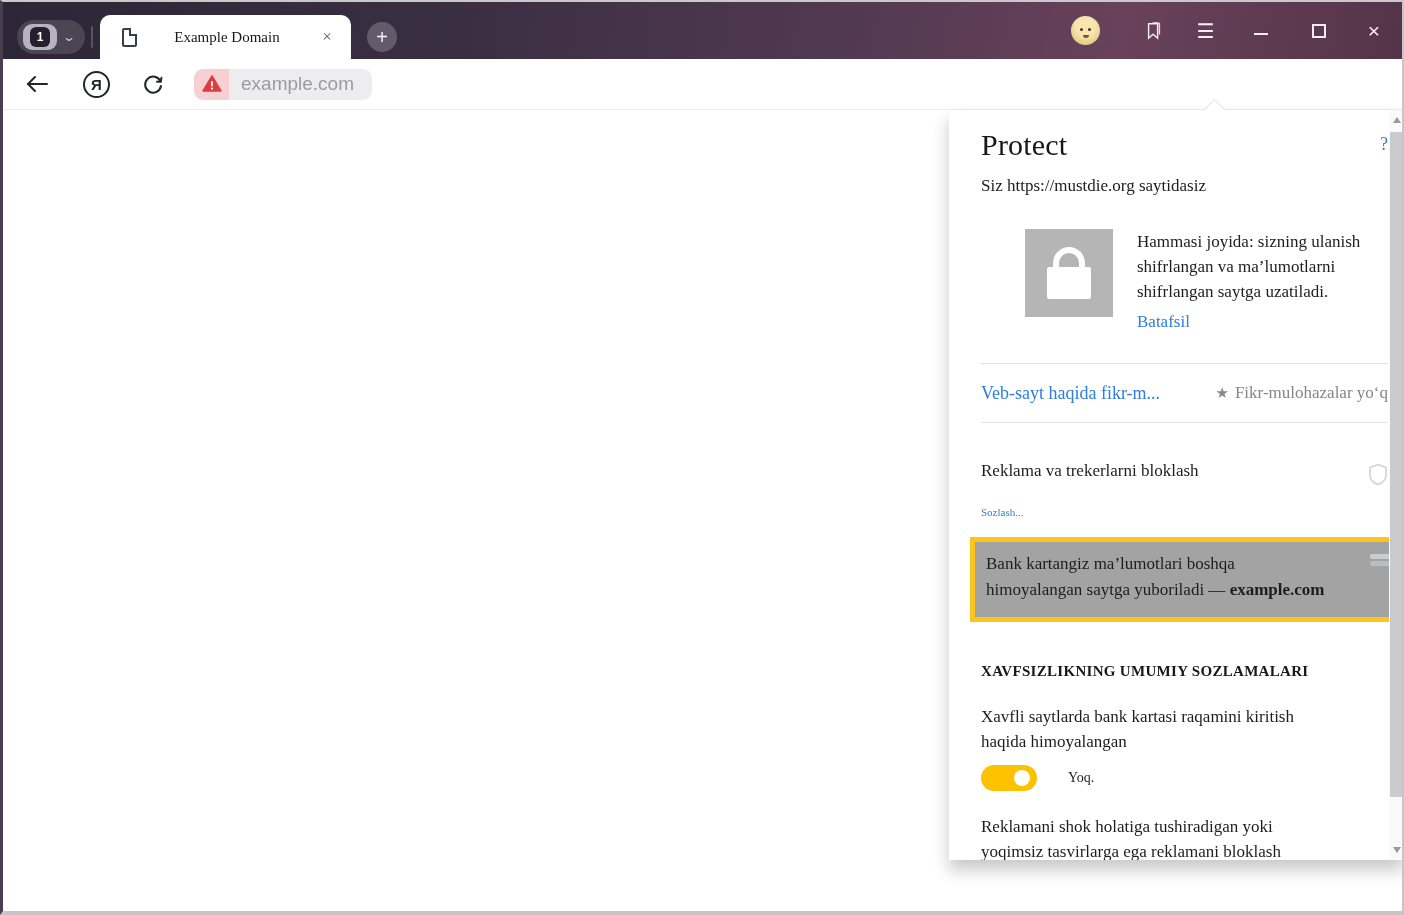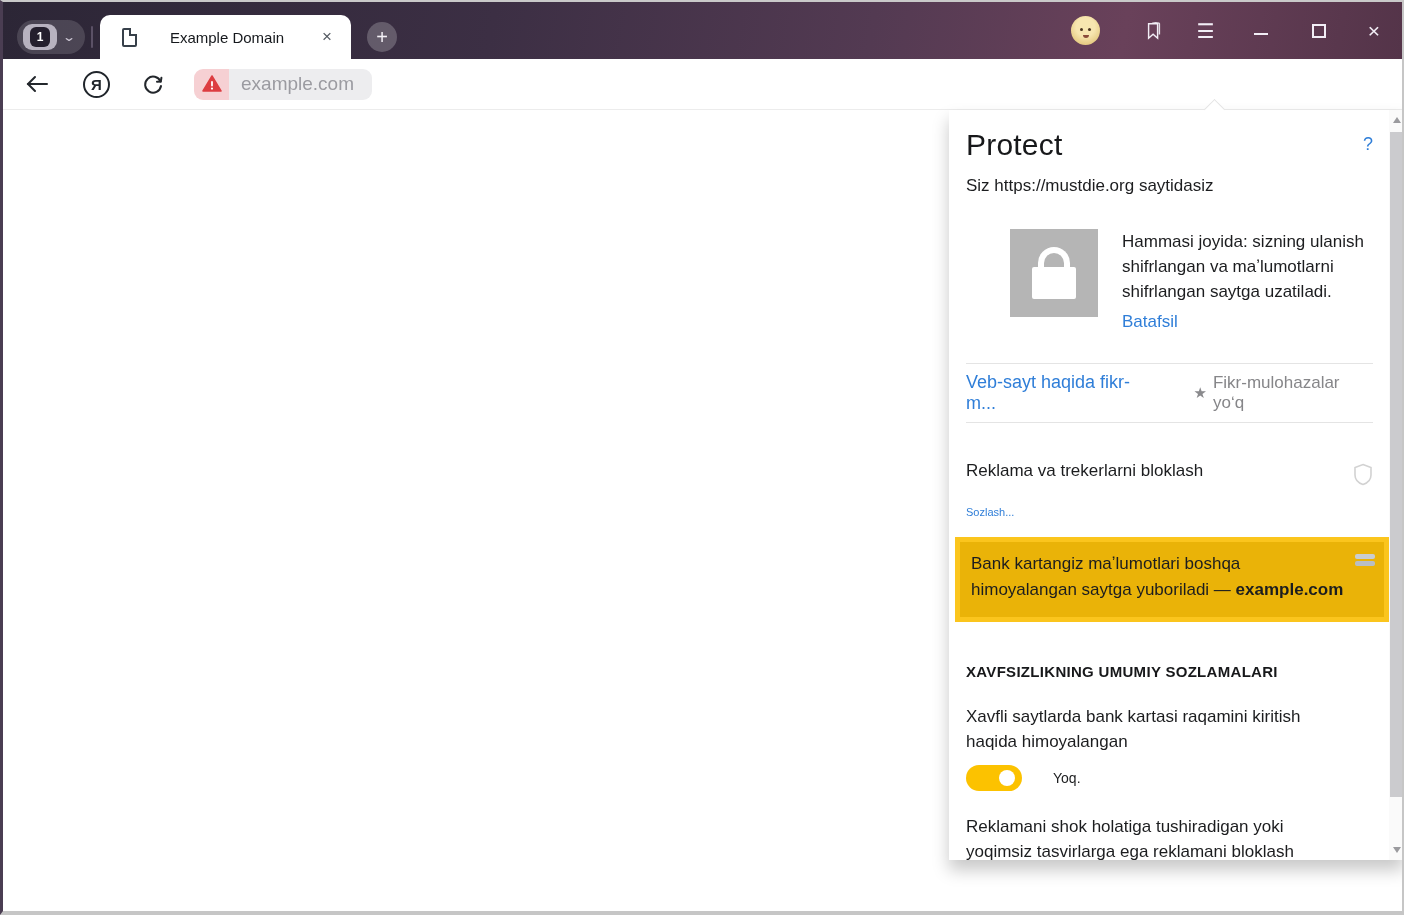--- a/index.html
+++ b/index.html
@@ -16,21 +16,21 @@
     background:linear-gradient(100deg,#2c2636 0%,#3c2f44 35%,#533a52 62%,#69415a 80%,#543449 100%);
     display:flex; align-items:flex-end; }
   .tabgroup { position:absolute; left:14px; top:18px; height:34px; width:68px;
     background:rgba(255,255,255,0.14); border-radius:17px; display:flex; align-items:center; padding:0 6px; cursor:pointer; }
   .tabgroup-num { width:34px; height:26px; background:#b7b2bf; border-radius:9px; display:flex; align-items:center; justify-content:center; }
   .tabgroup-shape { width:20px; height:20px; background:#241f2d; border-radius:6px; color:#fff; font-size:12px; font-weight:bold; display:flex; align-items:center; justify-content:center; }
   .tabgroup-chevron { margin-left:7px; color:#cfc9d6; font-size:12px; transform:scaleX(1.4); }
   .tabstrip-divider { position:absolute; left:88px; top:24px; width:2px; height:22px; background:#5b5166; border-radius:1px; }
 
   .tab { position:absolute; left:97px; top:13px; width:251px; height:44px; background:#ffffff;
-    border-radius:10px 10px 0 0; display:flex; align-items:center; padding:4px 14px; }
+    border-radius:10px 10px 0 0; display:flex; align-items:center; padding:4px 14px;font-family:Liberation Serif, serif; }
   .tab-doc { width:15px; height:19px; border:2px solid #37404a; border-radius:2px; position:relative; margin-left:8px; background:#fff; }
   .tab-doc::after { content:""; position:absolute; right:-2px; top:-2px; width:6px; height:6px; background:#fff; border-left:2px solid #37404a; border-bottom:2px solid #37404a; }
   .tab-title { flex:1; text-align:center; font-size:15px; color:#15181c; white-space:nowrap; overflow:hidden; }
   .tab-close { color:#555b63; font-size:17px; width:20px; text-align:center; cursor:pointer; }
   .newtab { position:absolute; left:364px; top:20px; width:30px; height:30px; border-radius:50%;
     background:rgba(255,255,255,0.22); color:#f4f1f7; font-size:20px; font-weight:300;
     display:flex; align-items:center; justify-content:center; cursor:pointer; }
 
   .titlebar-right { position:absolute; right:8px; top:0; height:57px; display:flex; align-items:center; gap:0; }
   .avatar { width:29px; height:29px; border-radius:50%; background:radial-gradient(circle at 50% 38%,#f7e6b0 0 40%,#e8cf8a 70%,#d9ba6d); position:relative; margin-right:28px; cursor:pointer; }
@@ -67,21 +67,21 @@
   .download-ic { cursor:pointer; margin-right:12px; display:flex; }
 
   
   .page { position:absolute; left:0; top:108px; right:0; bottom:0; background:#fff; }
 
   
   .caret { position:absolute; left:1204px; top:100px; width:15px; height:15px; background:#fff;
     transform:rotate(45deg); border-left:1px solid #e3e3e3; border-top:1px solid #e3e3e3; z-index:6; }
   .panel { position:absolute; left:946px; top:108px; width:455px; height:750px; background:#fff; z-index:5;
     overflow:hidden; box-shadow:0 10px 16px rgba(0,0,0,0.22); }
-  .panel-content { position:absolute; left:0; top:0; width:440px; padding:0 16px 0 17px; }
+  .panel-content { position:absolute; left:15px; top:0; width:440px; padding:0 16px 0 17px;font-family:Liberation Serif, serif; }
 
   .p-header { margin-top:18px; display:flex; align-items:flex-start; justify-content:space-between; }
   .p-title { font-size:30px; color:#17181a; font-weight:400; letter-spacing:0.2px; }
   .p-help { color:#2f7ed8; font-size:18px; margin-top:6px; cursor:pointer; }
   .p-site { margin-top:14px; font-size:17px; color:#1c1d1f; }
 
   .lock-row { margin-top:33px; display:flex;padding-left:44px; }
   .lock-tile { width:88px; height:88px; background:#b5b5b5; flex:none; position:relative; }
   .lock-shackle { position:absolute; left:28px; top:18px; width:32px; height:26px; border:6px solid #fff; border-bottom:none; border-radius:16px 16px 0 0; }
   .lock-body { position:absolute; left:22px; top:38px; width:44px; height:32px; background:#fff; border-radius:2px; }
@@ -93,21 +93,21 @@
   .feedback-row { height:59px; display:flex; align-items:center; justify-content:space-between; border-bottom:1px solid #e4e4e4;gap:36px; }
   .feedback-link { font-size:18px; }
   .feedback-status { display:flex; align-items:center; color:#868689; font-size:17px; }
   .star { color:#8a8a8d; font-size:15px; margin-right:6px; }
 
   .adblock-row { margin-top:38px; display:flex; align-items:flex-start; justify-content:space-between; }
   .adblock-title { font-size:17px; color:#1c1d1f; }
   .shield-outline { margin-top:2px; flex:none; cursor:pointer; }
   .sozlash { display:inline-block; margin-top:16px; font-size:11px; }
 
-  .alert-box { margin-top:17px; margin-left:-11px; width:434px; border:5px solid #fbc51d; background:#eab308;
+  .alert-box { margin-top:17px; margin-left:-11px; width:434px; border:5px solid #fbc51d; background:#a3a3a3;
     padding:9px 6px 14px 11px; position:relative; }
   .alert-text { font-size:17px; color:#1c1d1f; line-height:26px; }
   .alert-domain { font-weight:bold; }
   .alert-card-ic { position:absolute; right:9px; top:12px; width:20px; display:flex; flex-direction:column; gap:2px; }
   .alert-card-ic i { display:block; height:5px; border-radius:2px; background:#b9bec3; }
   .alert-card-ic i:first-child { background:#c9cdd1; }
 
   .caps-heading { margin-top:41px; font-size:15px; font-weight:bold; color:#17181a; letter-spacing:0.3px; }
   .setting-label { margin-top:24px; font-size:17px; color:#1c1d1f; line-height:25px; }
   .toggle-row { margin-top:11px; display:flex; align-items:center; }

